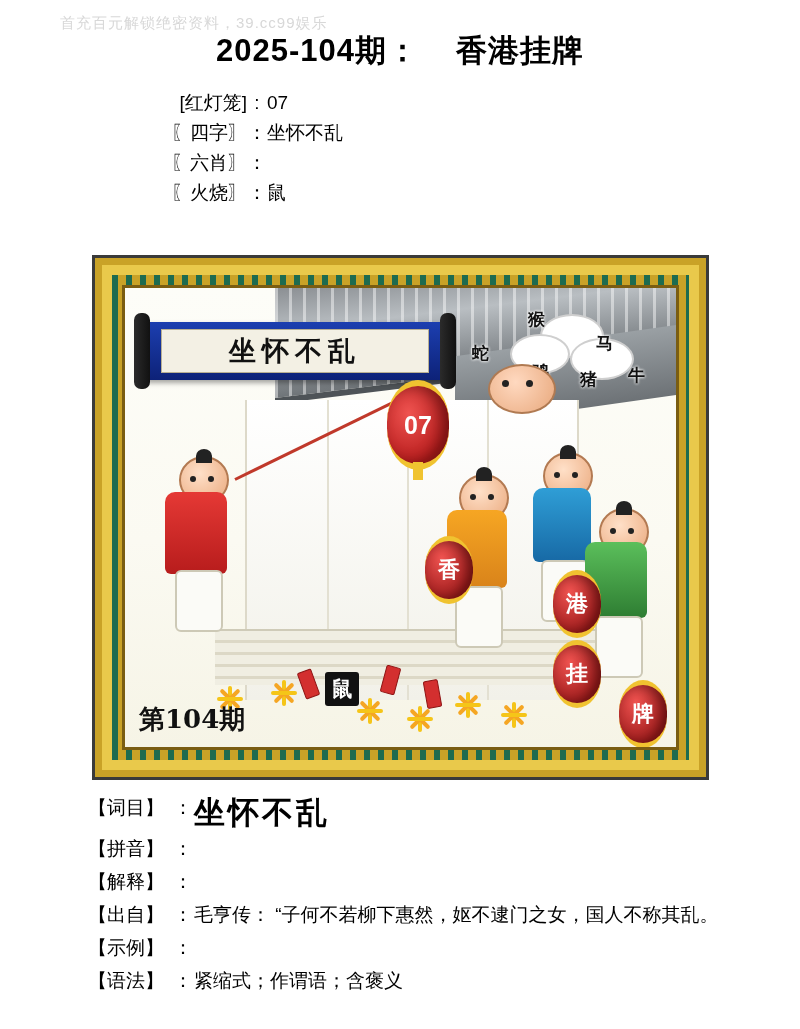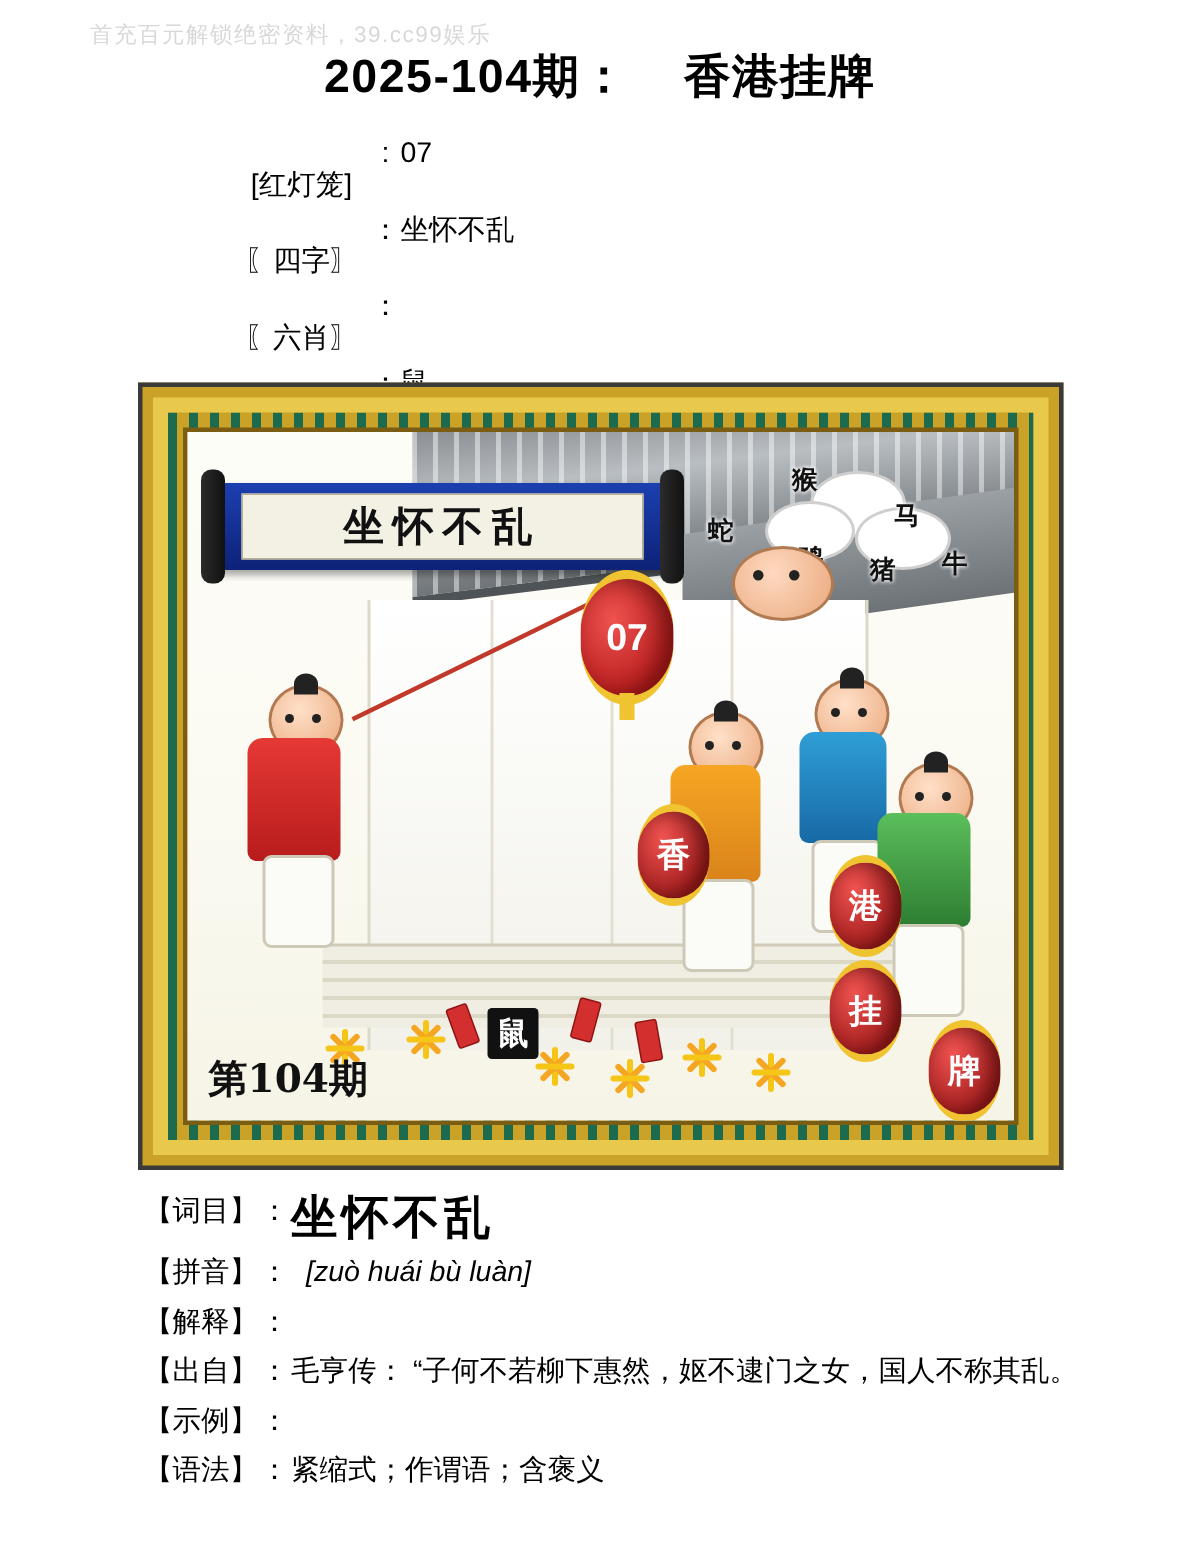--- a/index.html
+++ b/index.html
@@ -16,21 +16,21 @@
   .title-row{
     position:absolute;top:30px;left:0;width:800px;text-align:center;
     font-size:31px;font-weight:bold;letter-spacing:1px;
   }
   .title-row .period{margin-right:37px;}
   .meta{
     position:absolute;top:88px;left:155px;
     font-size:19px;line-height:30px;
   }
   .meta .row{display:flex;}
-  .meta .k{width:92px;text-align:center;white-space:nowrap;margin-top:21px;}
+  .meta .k{width:92px;text-align:right;white-space:nowrap;}
   .meta .c{width:20px;text-align:center;}
   .meta .v{white-space:nowrap;}
 
   
   .pic{
     position:absolute;left:92px;top:255px;width:617px;height:525px;
     box-sizing:border-box;
     background:#c9a227;
     border:3px solid #3a3a3a;
   }
@@ -181,21 +181,21 @@
     font-family:"DejaVu Serif","Liberation Serif",serif;border-radius:3px;
   }
   .issue{
     position:absolute;left:14px;bottom:10px;font-weight:bold;font-size:26px;
     font-family:"DejaVu Serif","Liberation Serif",serif;color:#111;
   }
 
   
   .defs{position:absolute;left:88px;top:795px;width:700px;font-size:19px;}
   .defs .line{display:flex;align-items:flex-start;margin-bottom:7px;line-height:26px;}
-  .defs .k{width:84px;flex:0 0 84px;white-space:nowrap;text-align:right;}
+  .defs .k{width:84px;flex:0 0 84px;white-space:nowrap;}
   .defs .c{width:22px;flex:0 0 22px;text-align:center;}
   .defs .v{flex:1;}
   .defs .big{
     font-family:"DejaVu Serif","Liberation Serif",serif;
     font-weight:bold;font-size:31px;letter-spacing:3px;line-height:34px;
   }
   .defs .py{font-style:italic;padding-left:10px;}
 </style>
 </head>
 <body>
@@ -331,21 +331,20 @@
 
 <div class="defs">
   <div class="line">
     <span class="k">【词目】</span>
     <span class="c">：</span>
     <span class="v big">坐怀不乱</span>
   </div>
   <div class="line">
     <span class="k">【拼音】</span>
     <span class="c">：</span>
-    <span class="v py">[zuò huái bù luàn]</span>
   </div>
   <div class="line">
     <span class="k">【解释】</span>
     <span class="c">：</span>
   </div>
   <div class="line">
     <span class="k">【出自】</span>
     <span class="c">：</span>
     <span class="v">毛亨传： “子何不若柳下惠然，妪不逮门之女，国人不称其乱。</span>
   </div>

